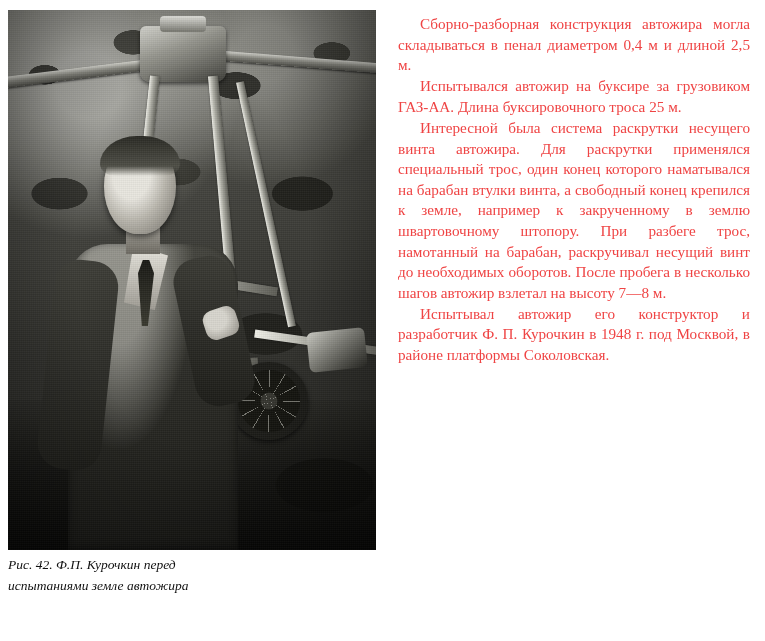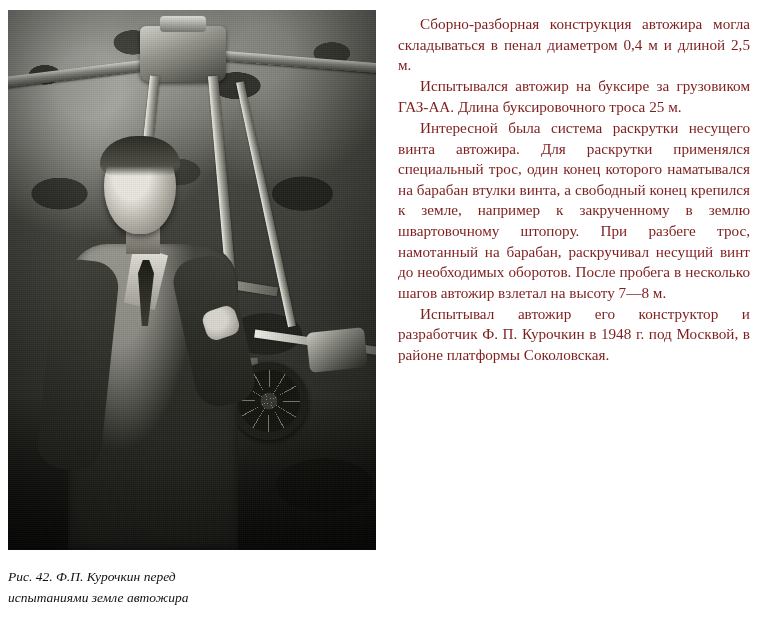--- a/index.html
+++ b/index.html
@@ -175,39 +175,39 @@
     background: radial-gradient(ellipse at 40% 35%, #d8d6ce 0 35%, #8d8a82 100%);
     transform: rotate(-18deg);
   }
   .photo-vignette {
     position: absolute; inset: 0;
     background: radial-gradient(ellipse at 50% 45%, rgba(0,0,0,0) 45%, rgba(0,0,0,.38) 100%);
     pointer-events: none;
   }
 
   .caption {
-    margin-top: 16px;
+    margin-top: 4px;
     font-family: "Liberation Serif", serif;
     font-style: italic;
     font-size: 13.5px;
     line-height: 21px;
     color: #111;
     width: 330px;
   }
 
   
   .text-col {
     position: absolute;
     left: 398px;
     top: 14px;
     width: 352px;
     font-family: "Liberation Serif", serif;
     font-size: 15.2px;
     line-height: 20.6px;
-    color: #7f1d1d;
+    color: #ef4444;
     text-align: justify;
   }
   .text-col p {
     margin: 0 0 0.5px 0;
     text-indent: 22px;
     hyphens: auto;
   }
 </style>
 </head>
 <body>

